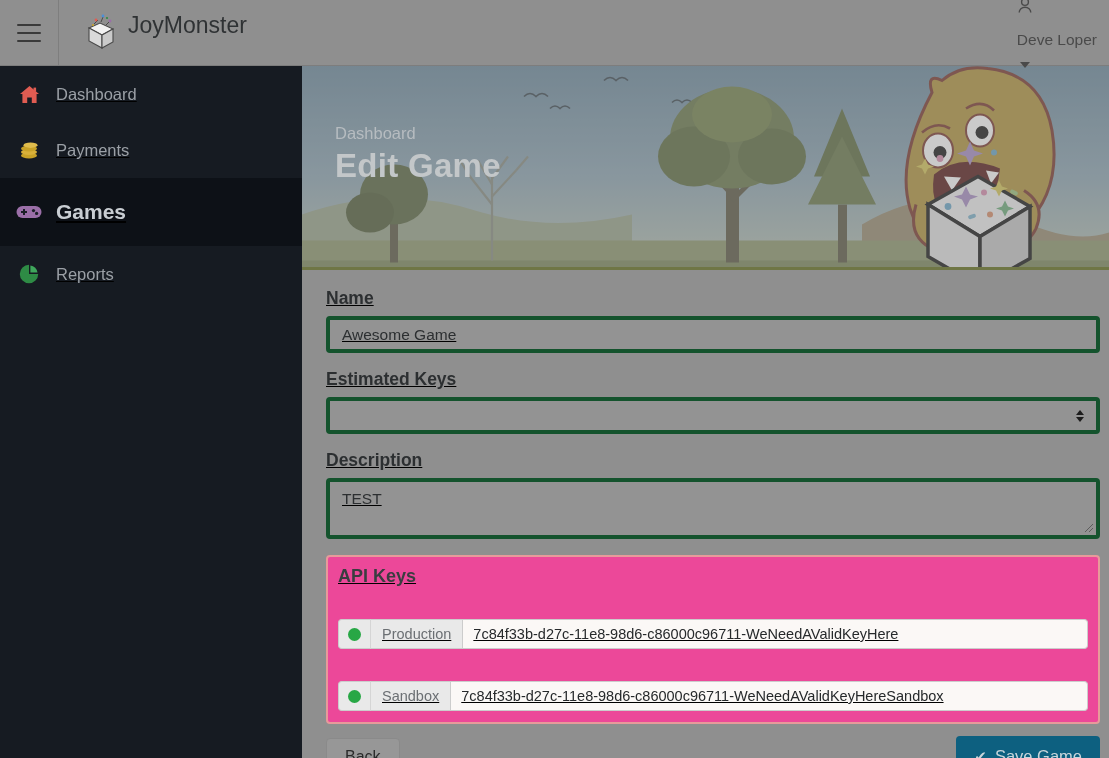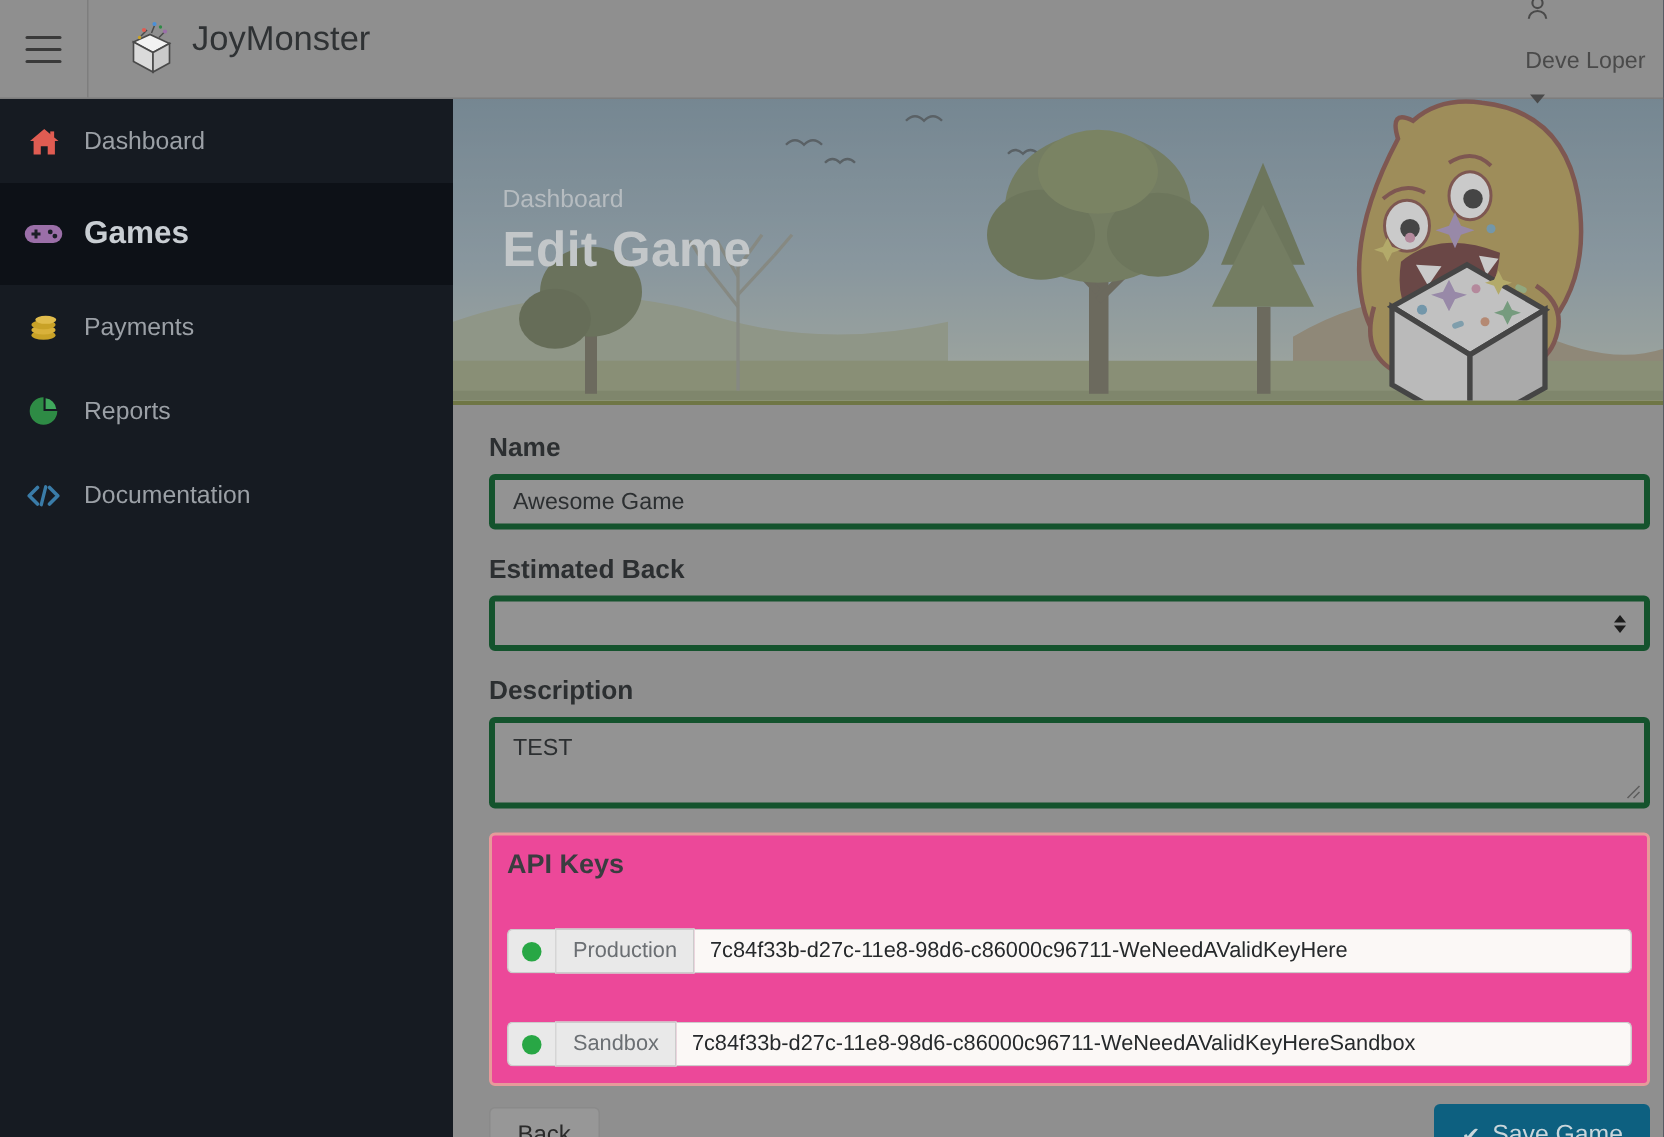--- a/index.html
+++ b/index.html
@@ -49,21 +49,21 @@
     display: flex; align-items: flex-start; gap: 13px;
     color: #4a4a4a; font-size: 15.5px; cursor: pointer; flex-direction: column;
   }
   .caret-down {
     width: 0; height: 0;
     border-left: 5px solid transparent; border-right: 5px solid transparent;
     border-top: 6px solid #4a4a4a; margin-left: 3px;
   }
 
   
-  .body-split { flex: 1; display: flex; min-height: 0; }
+  .body-split { flex: 1; display: flex; min-height: 0; text-decoration: underline; }
 
   
   .sidebar {
     width: 302px; flex: 0 0 302px;
     background: #161b22;
     padding-top: 0px;
   }
   .nav-item {
     display: flex; align-items: center;
     height: 56px; padding-left: 16px;
@@ -229,65 +229,55 @@
       <div class="nav-item">
         <span class="nav-icon">
           <svg width="21" height="19" viewBox="0 0 21 19">
             <path d="M10.5 1 L20 9 L17.6 9 L17.6 18 L12.8 18 L12.8 12.5 L8.2 12.5 L8.2 18 L3.4 18 L3.4 9 L1 9 Z" fill="#e05c52"></path>
             <rect x="14.5" y="2.6" width="2.6" height="4" fill="#e05c52"></rect>
           </svg>
         </span>
         <span>Dashboard</span>
       </div>
 
+      <div class="nav-item">
+        <span class="nav-icon">
+          <svg width="22" height="19" viewBox="0 0 22 19">
+            <ellipse cx="11" cy="14.5" rx="8" ry="3" fill="#c9a227"></ellipse>
+            <ellipse cx="11" cy="11" rx="8" ry="3" fill="#d9b13a"></ellipse>
+            <ellipse cx="11" cy="7.5" rx="8" ry="3" fill="#c9a227"></ellipse>
+            <ellipse cx="12.5" cy="4.2" rx="7" ry="2.7" fill="#e0bc4c"></ellipse>
+          </svg>
+        </span>
+        <span>Payments</span>
+      </div>
+
       <div class="nav-item active">
         <span class="nav-icon">
           <svg width="26" height="16" viewBox="0 0 26 16">
             <rect x="0.5" y="2" width="25" height="12" rx="6" fill="#9b6fa8"></rect>
             <rect x="5" y="7" width="6" height="2" fill="#1b1f27"></rect>
             <rect x="7" y="5" width="2" height="6" fill="#1b1f27"></rect>
             <circle cx="17.5" cy="6.6" r="1.6" fill="#1b1f27"></circle>
             <circle cx="20.6" cy="9.4" r="1.6" fill="#1b1f27"></circle>
           </svg>
         </span>
         <span>Games</span>
       </div>
 
       <div class="nav-item">
         <span class="nav-icon">
-          <svg width="22" height="19" viewBox="0 0 22 19">
-            <ellipse cx="11" cy="14.5" rx="8" ry="3" fill="#c9a227"></ellipse>
-            <ellipse cx="11" cy="11" rx="8" ry="3" fill="#d9b13a"></ellipse>
-            <ellipse cx="11" cy="7.5" rx="8" ry="3" fill="#c9a227"></ellipse>
-            <ellipse cx="12.5" cy="4.2" rx="7" ry="2.7" fill="#e0bc4c"></ellipse>
-          </svg>
-        </span>
-        <span>Payments</span>
-      </div>
-
-      <div class="nav-item">
-        <span class="nav-icon">
           <svg width="20" height="20" viewBox="0 0 20 20">
             <path d="M10 10 L10 0.8 A9.2 9.2 0 1 0 19.2 10 Z" fill="#2e8b45"></path>
             <path d="M11.4 8.6 L11.4 1.5 A8 8 0 0 1 18.5 8.6 Z" fill="#3fa85c"></path>
           </svg>
         </span>
         <span>Reports</span>
       </div>
 
-      <div class="nav-item">
-        <span class="nav-icon">
-          <svg width="22" height="15" viewBox="0 0 22 15">
-            <path d="M7 2 L1.5 7.5 L7 13" fill="none" stroke="#3a7ca8" stroke-width="2.4" stroke-linejoin="round" stroke-linecap="round"></path>
-            <path d="M15 2 L20.5 7.5 L15 13" fill="none" stroke="#3a7ca8" stroke-width="2.4" stroke-linejoin="round" stroke-linecap="round"></path>
-            <path d="M12.5 1.5 L9.5 13.5" fill="none" stroke="#3a7ca8" stroke-width="2.2" stroke-linecap="round"></path>
-          </svg>
-        </span>
-        <span>Documentation</span>
-      </div>
 
     </nav>
 
     <main class="main">
 
       <section class="hero">
         <svg class="hero-svg" viewBox="0 0 807 204" preserveAspectRatio="xMidYMid slice">
           <defs>
             <linearGradient id="sky" x1="0" y1="0" x2="0" y2="1">
               <stop offset="0%" stop-color="#6d8b9e"></stop>
@@ -393,21 +383,21 @@
       </section>
 
       <div class="form-wrap">
 
         <div class="field">
           <label class="field-label">Name</label>
           <div class="control">Awesome Game</div>
         </div>
 
         <div class="field">
-          <label class="field-label">Estimated Back</label>
+          <label class="field-label">Estimated Keys</label>
           <div class="control select">
             <span class="stepper">
               <span class="up"></span>
                 <span class="dn"></span>
             </span>
           </div>
         </div>
 
         <div class="field">
           <label class="field-label">Description</label>

